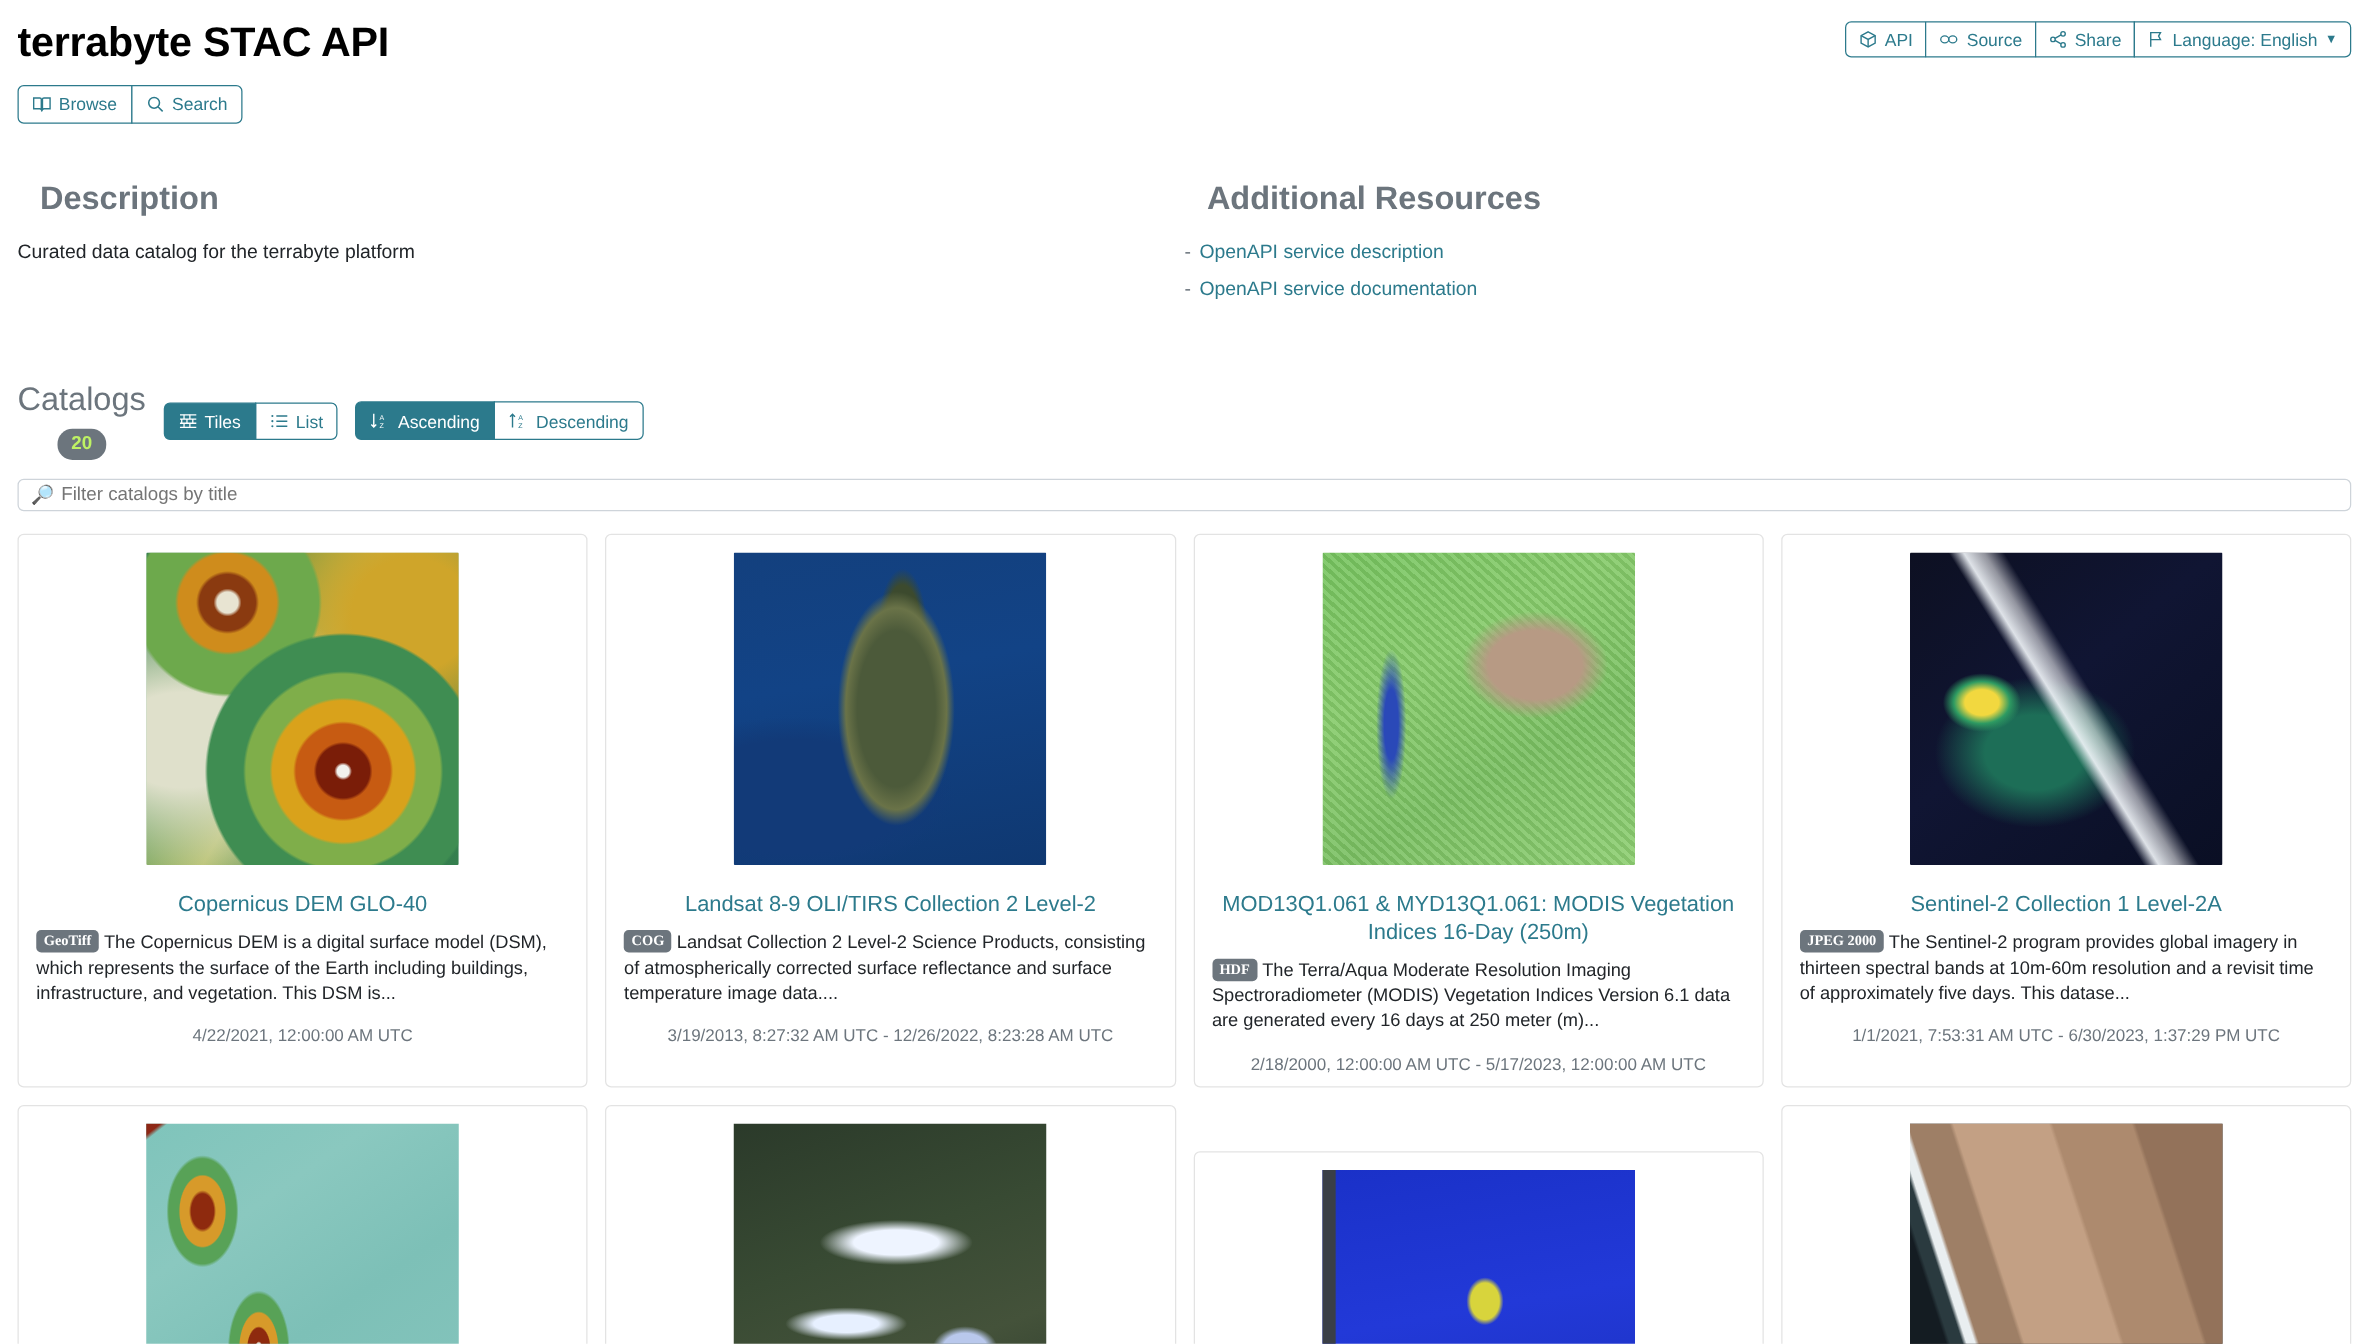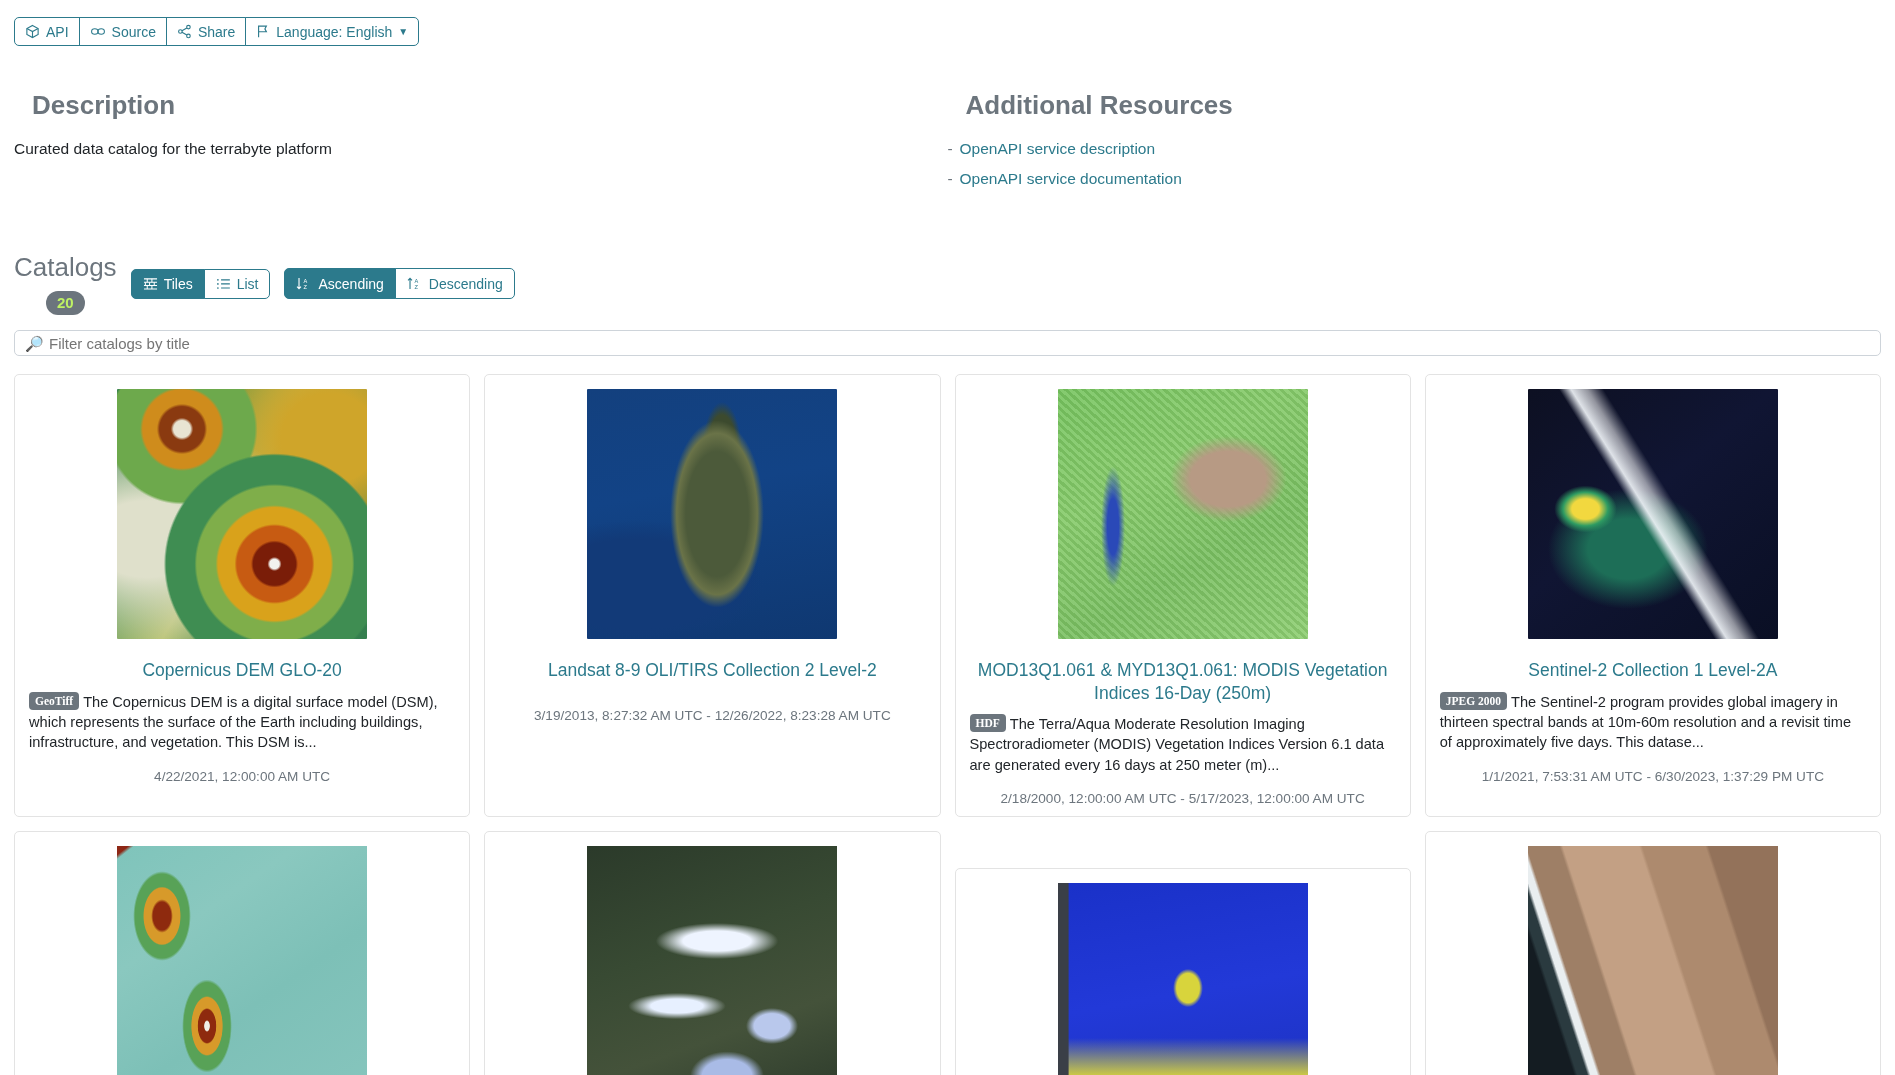--- a/index.html
+++ b/index.html
@@ -282,20 +282,43 @@
       linear-gradient(72deg, #141c22 0 16%, #2a3a3f 17% 20%, #e9eef0 21% 23%, #9e7f66 24% 34%, #c3a084 35% 58%, #ad8a6e 59% 78%, #93725a 79% 100%),
       linear-gradient(90deg, #111, #333);
   }
 </style>
 </head>
 <body>
 
 <div class="page">
 
   <div class="app-header">
+    <div class="title-block">
+      <h1 class="app-title">terrabyte STAC API</h1>
+      <div class="btn-group browse-row">
+        <button class="btn">
+          <span>
+            <svg width="15" height="15" viewBox="0 0 16 16" fill="none" stroke="#2c7a8c" stroke-width="1.2">
+              <path d="M1 2.5h5.2c.6 0 1.3.4 1.3 1v9c-.3-.5-.8-.8-1.4-.8H1z"></path>
+              <path d="M15 2.5H9.8c-.6 0-1.3.4-1.3 1v9c.3-.5.8-.8 1.4-.8H15z"></path>
+            </svg>
+          </span>
+          <span>Browse</span>
+        </button>
+        <button class="btn">
+          <span>
+            <svg width="15" height="15" viewBox="0 0 16 16" fill="none" stroke="#2c7a8c" stroke-width="1.3">
+              <circle cx="6.7" cy="6.7" r="4.6"></circle>
+                <path d="M10.2 10.2 14 14"></path>
+            </svg>
+          </span>
+          <span>Search</span>
+        </button>
+      </div>
+    </div>
 
     <div class="btn-group header-tools">
       <button class="btn">
         <span>
           <svg width="15" height="15" viewBox="0 0 16 16" fill="none" stroke="#2c7a8c" stroke-width="1.2">
             <path d="M8 1.6 14 4.8v6.4L8 14.4 2 11.2V4.8z"></path>
               <path d="M2 4.8 8 8l6-3.2M8 8v6.4"></path>
           </svg>
         </span>
         <span>API</span>
@@ -409,30 +432,33 @@
     <div class="filter-pos">
       <span class="filter-icon">🔎</span>
       <input class="filter-input" type="text" value="" placeholder="Filter catalogs by title" style="">
     </div>
   </div>
 
   <div class="grid">
 
     <div class="card">
       <div class="thumb t-dem1"></div>
-      <div class="card-title">Copernicus DEM GLO-20</div>
+      <div class="card-title">Copernicus DEM GLO-40</div>
       <div class="card-body">
         <span class="fmt-badge">GeoTiff</span><span>The Copernicus DEM is a digital surface model (DSM), which represents the surface of the Earth including buildings, infrastructure, and vegetation. This DSM is...</span>
       </div>
       <div class="card-date">4/22/2021, 12:00:00 AM UTC</div>
     </div>
 
     <div class="card">
       <div class="thumb t-sat-corsica"></div>
       <div class="card-title">Landsat 8-9 OLI/TIRS Collection 2 Level-2</div>
+      <div class="card-body">
+        <span class="fmt-badge">COG</span><span>Landsat Collection 2 Level-2 Science Products, consisting of atmospherically corrected surface reflectance and surface temperature image data....</span>
+      </div>
       <div class="card-date">3/19/2013, 8:27:32 AM UTC - 12/26/2022, 8:23:28 AM UTC</div>
     </div>
 
     <div class="card align-self-end">
       <div class="thumb t-modis"></div>
       <div class="card-title">MOD13Q1.061 &amp; MYD13Q1.061: MODIS Vegetation Indices 16-Day (250m)</div>
       <div class="card-body">
         <span class="fmt-badge">HDF</span><span>The Terra/Aqua Moderate Resolution Imaging Spectroradiometer (MODIS) Vegetation Indices Version 6.1 data are generated every 16 days at 250 meter (m)...</span>
       </div>
       <div class="card-date">2/18/2000, 12:00:00 AM UTC - 5/17/2023, 12:00:00 AM UTC</div>

